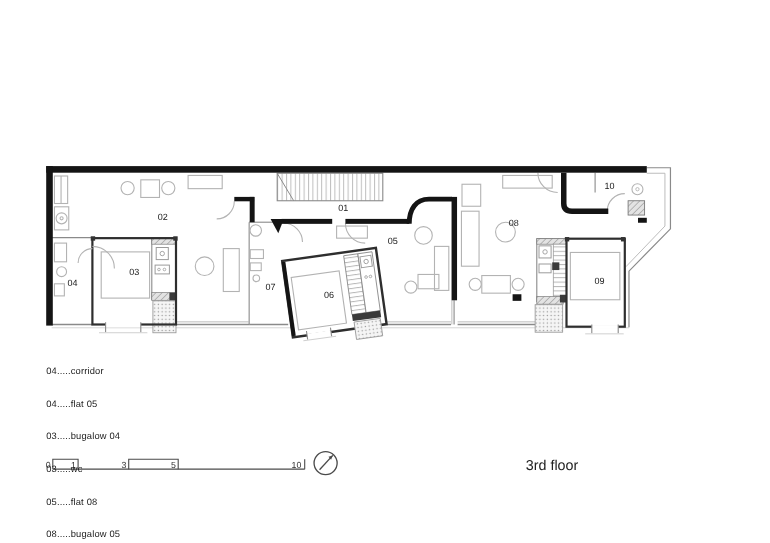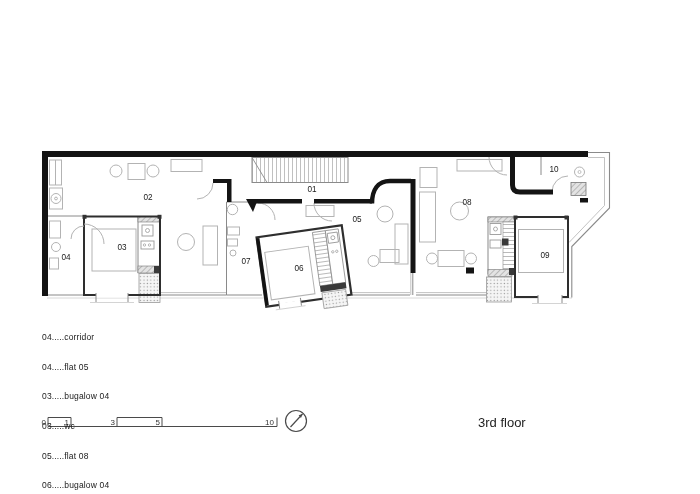--- a/index.html
+++ b/index.html
@@ -262,20 +262,20 @@
 
   <text class="floor-lbl" x="478" y="427">3rd floor</text>
 </svg>
 
 <div class="legend">
   <div class="legend-line">04.....corridor</div>
   <div class="legend-line">04.....flat 05</div>
   <div class="legend-line">03.....bugalow 04</div>
   <div class="legend-line">03.....wc</div>
   <div class="legend-line">05.....flat 08</div>
-  <div class="legend-line">06.....bugalow 04</div>
+  <div class="legend-line">08.....bugalow 05</div>
   
   
   
   
 </div>
 
 </div>
 
 </body></html>

